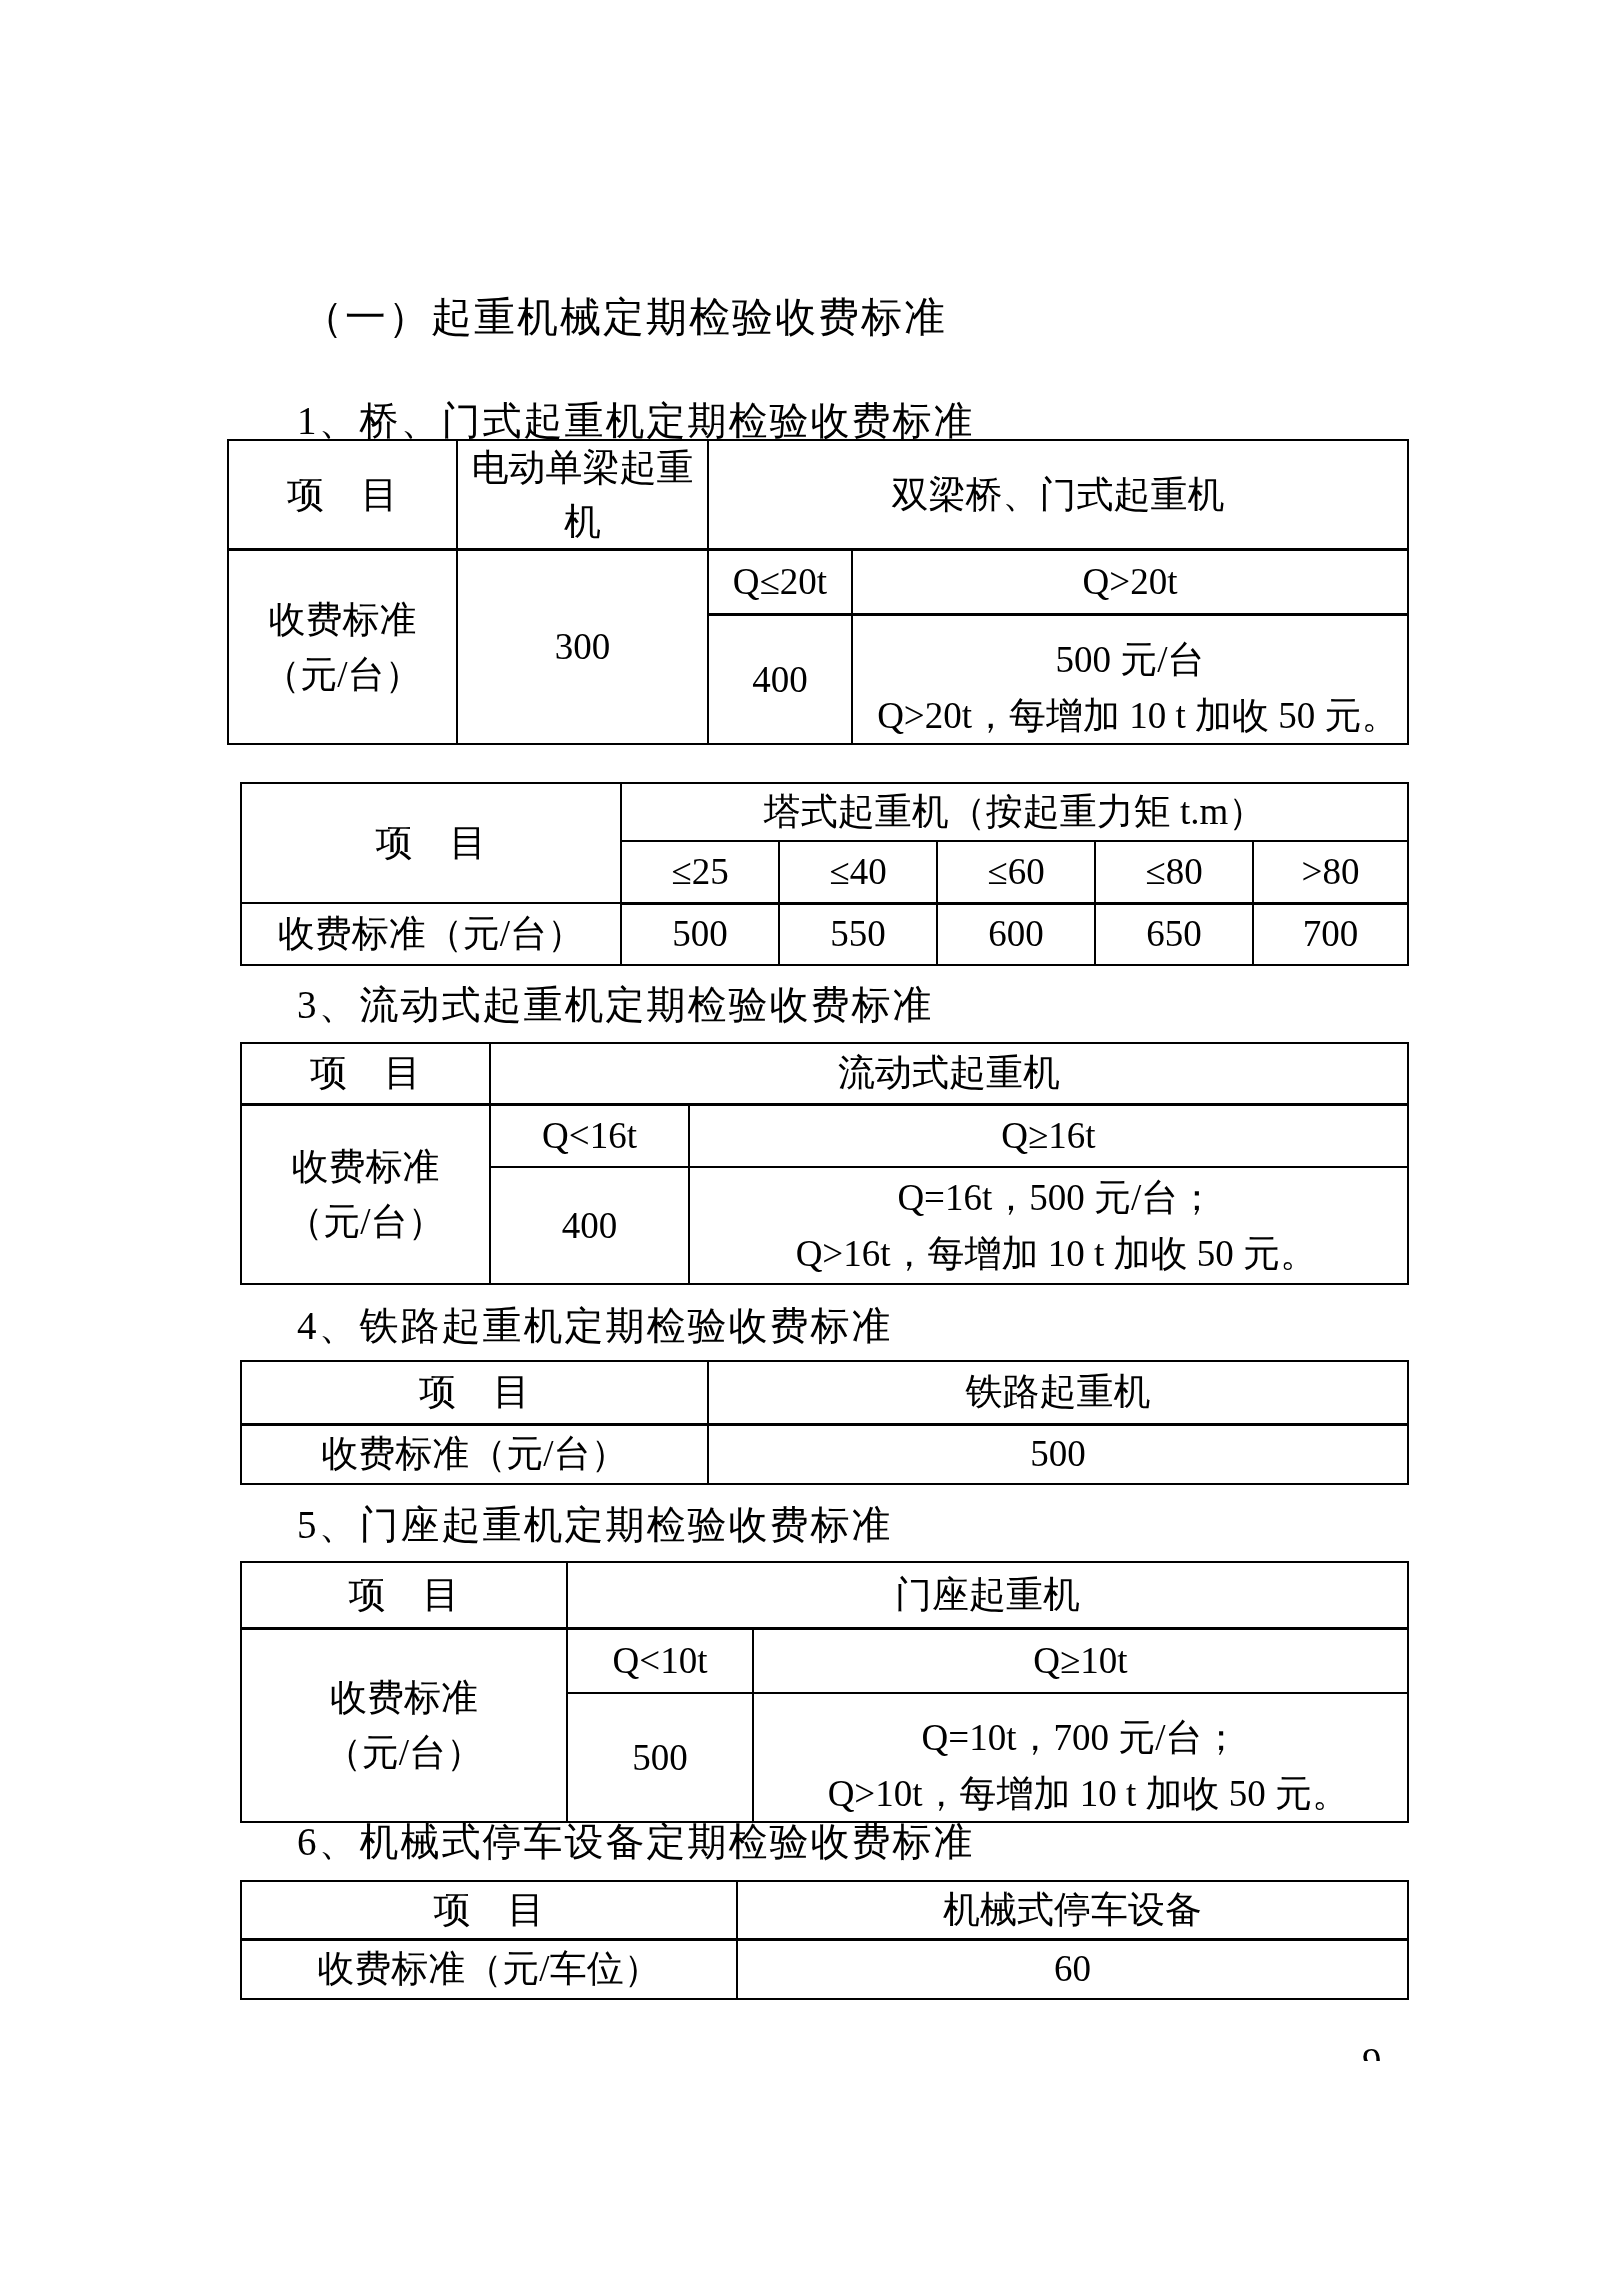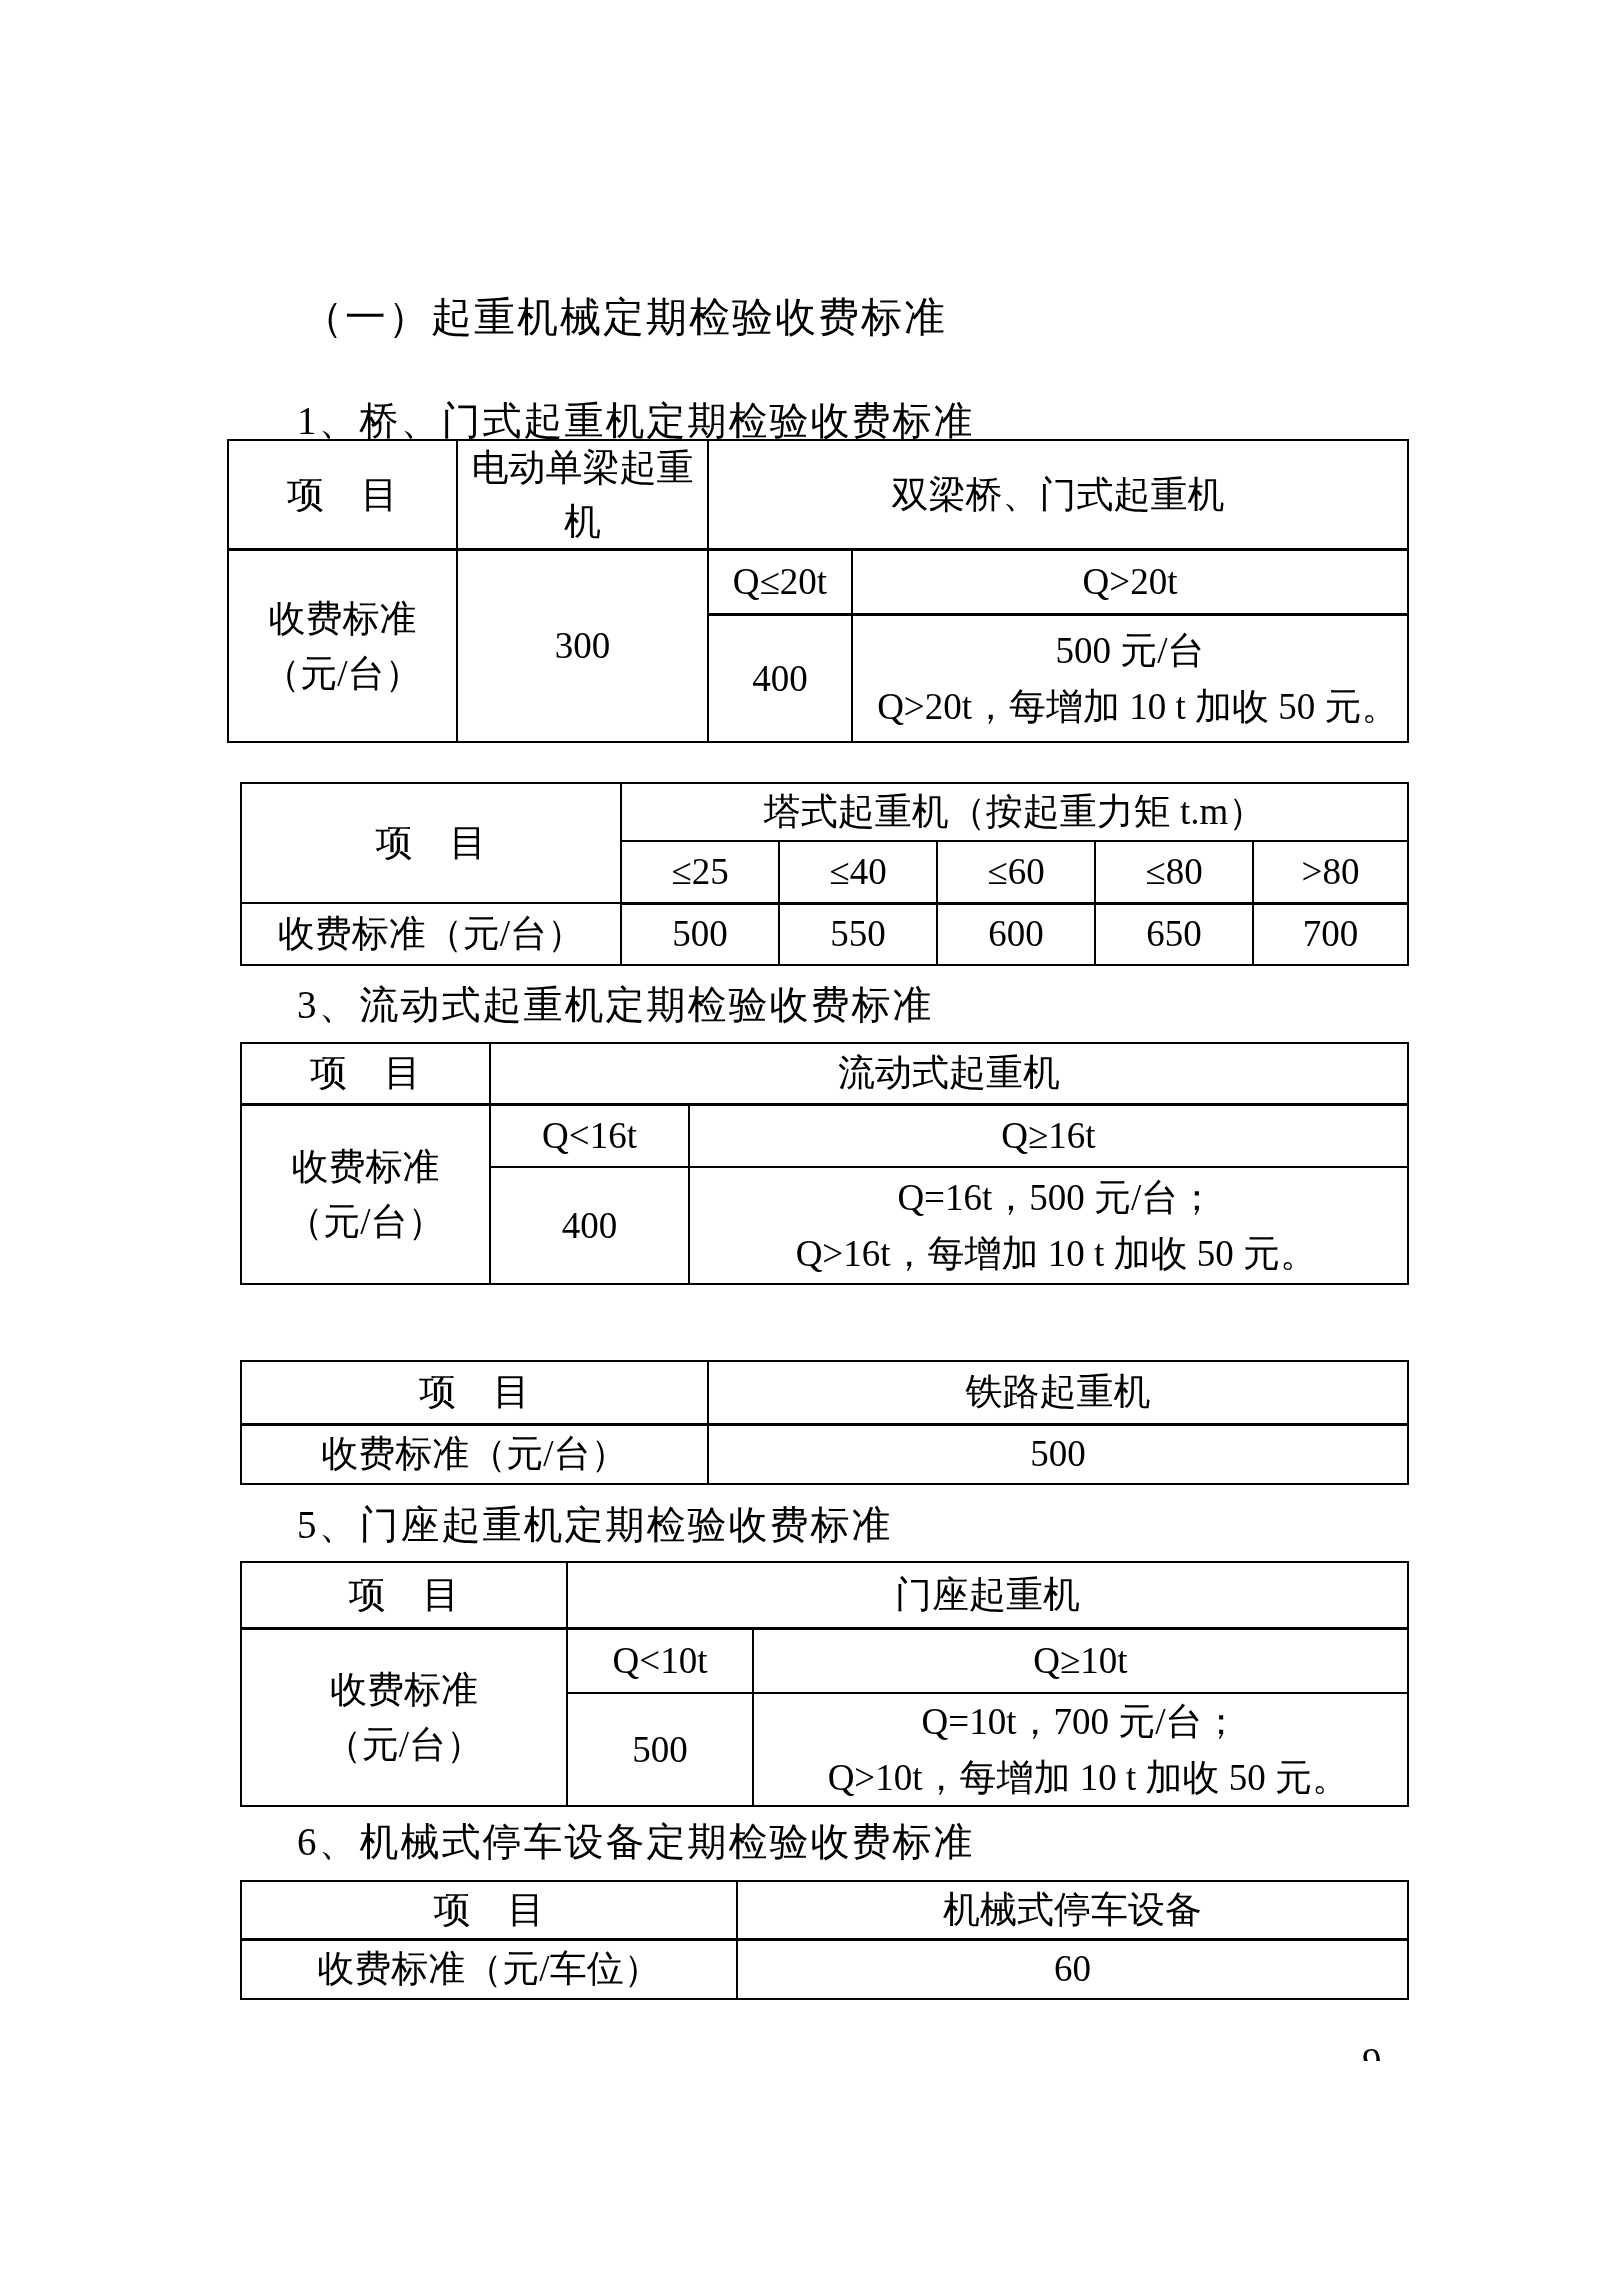--- a/index.html
+++ b/index.html
@@ -47,21 +47,21 @@
     vertical-align: middle;
     font-size: 37px;
     line-height: 1.45;
     padding: 0;
     overflow: hidden;
   }
   .tbl tr.sep > td { border-bottom-width: 3.9px; }   
   td.thick-b { border-bottom-width: 3.9px; }
   .num { font-size: 39px; }
   .two-line div { line-height: 1.5; }
-  .cell-ctr { text-align: center; }
+  .cell-ctr { text-align: center; margin-top: 16px; }
   .cell-lft { text-align: center; padding-left: 15.7px; }
   .page-number {
     position: absolute;
     left: 1323px;
     top: 2039px;
     font-size: 39px;
     white-space: nowrap;
   }
 </style>
 </head>
@@ -159,20 +159,21 @@
       <tr style="height:117px;">
         <td class="num">400</td>
         <td class="two-line">
           <div class="cell-lft">Q=16t，500 元/台；</div>
           <div class="cell-lft">Q&gt;16t，每增加 10 t 加收 50 元。</div>
         </td>
       </tr>
     </tbody>
   </table>
 
+  <h2 class="sec-heading" style="left:297px; top:1299px;">4、铁路起重机定期检验收费标准</h2>
   <table class="tbl" style="left:240px; top:1360px; width:1169px;">
     <colgroup>
         <col style="width:467px">
         <col>
       </colgroup>
     <tbody>
       <tr class="sep" style="height:63px;">
         <td>项　目</td>
         <td>铁路起重机</td>
       </tr>

